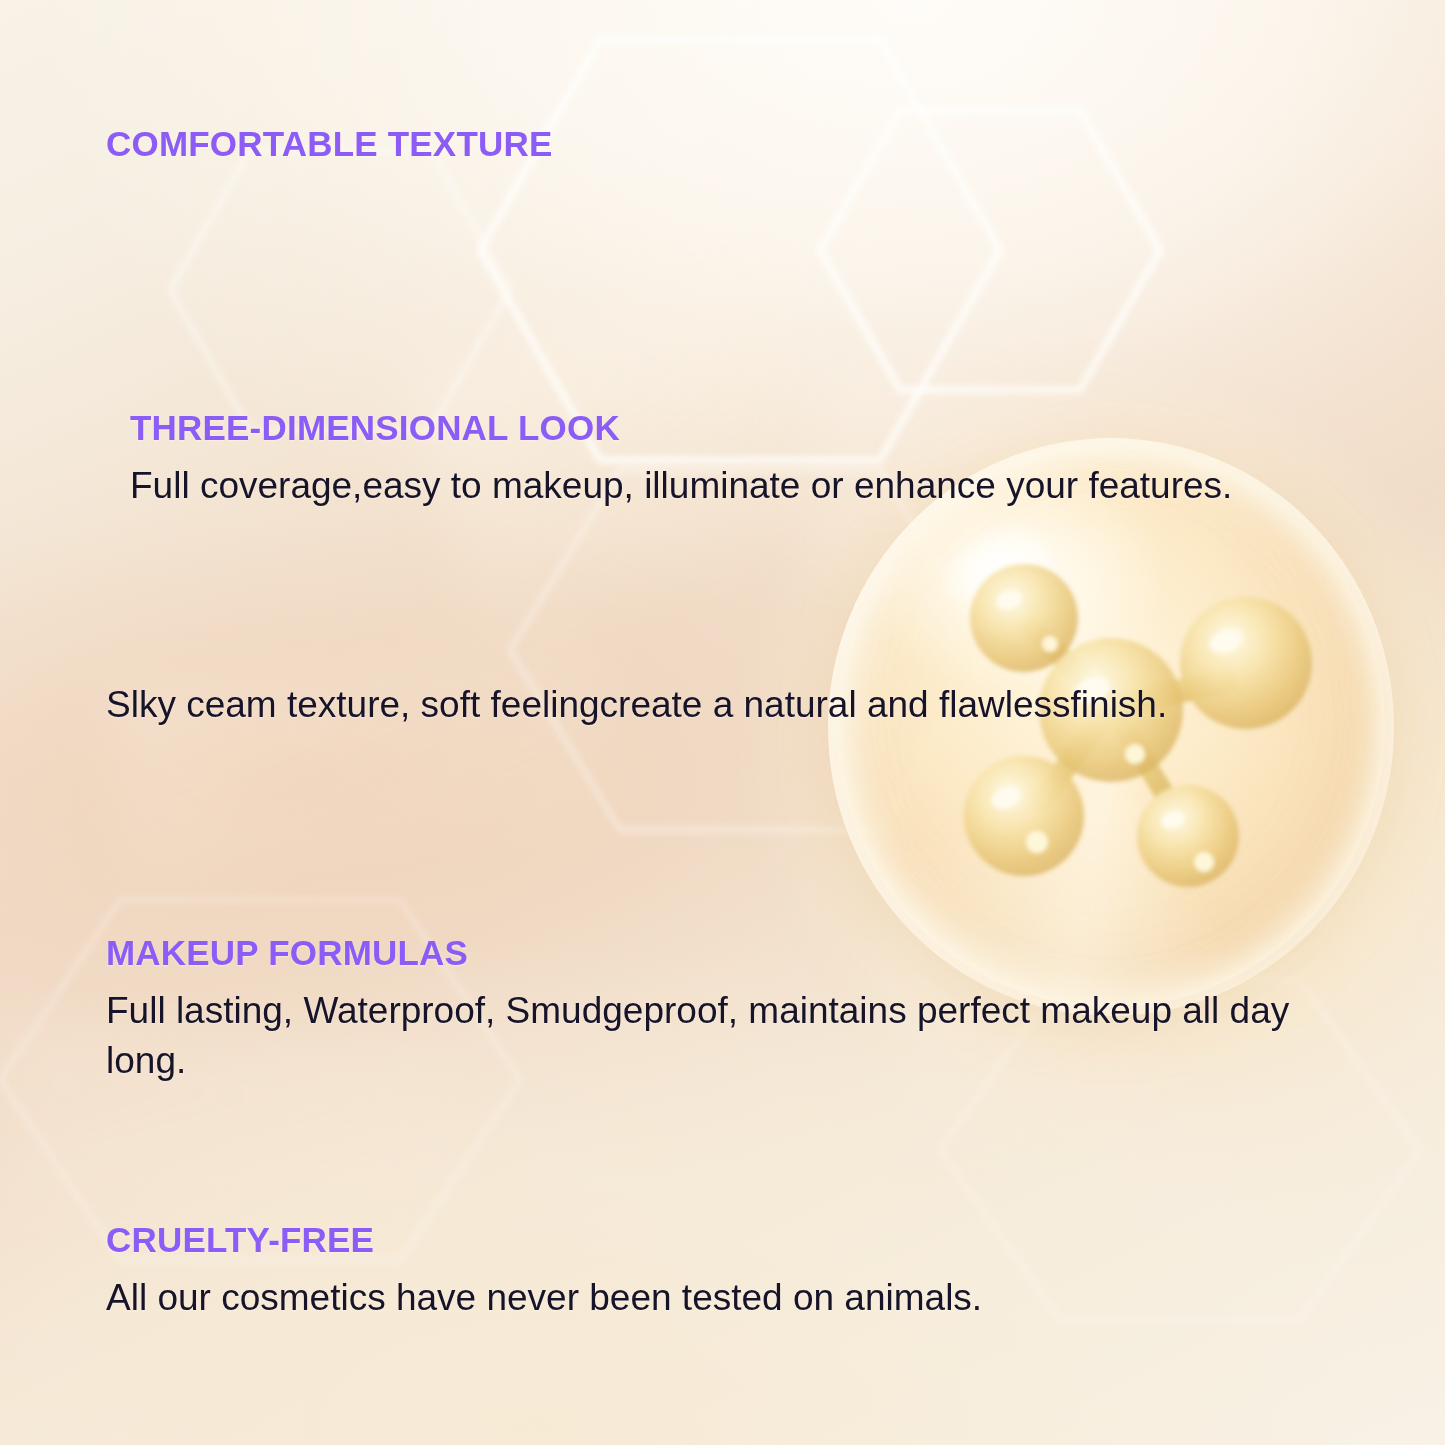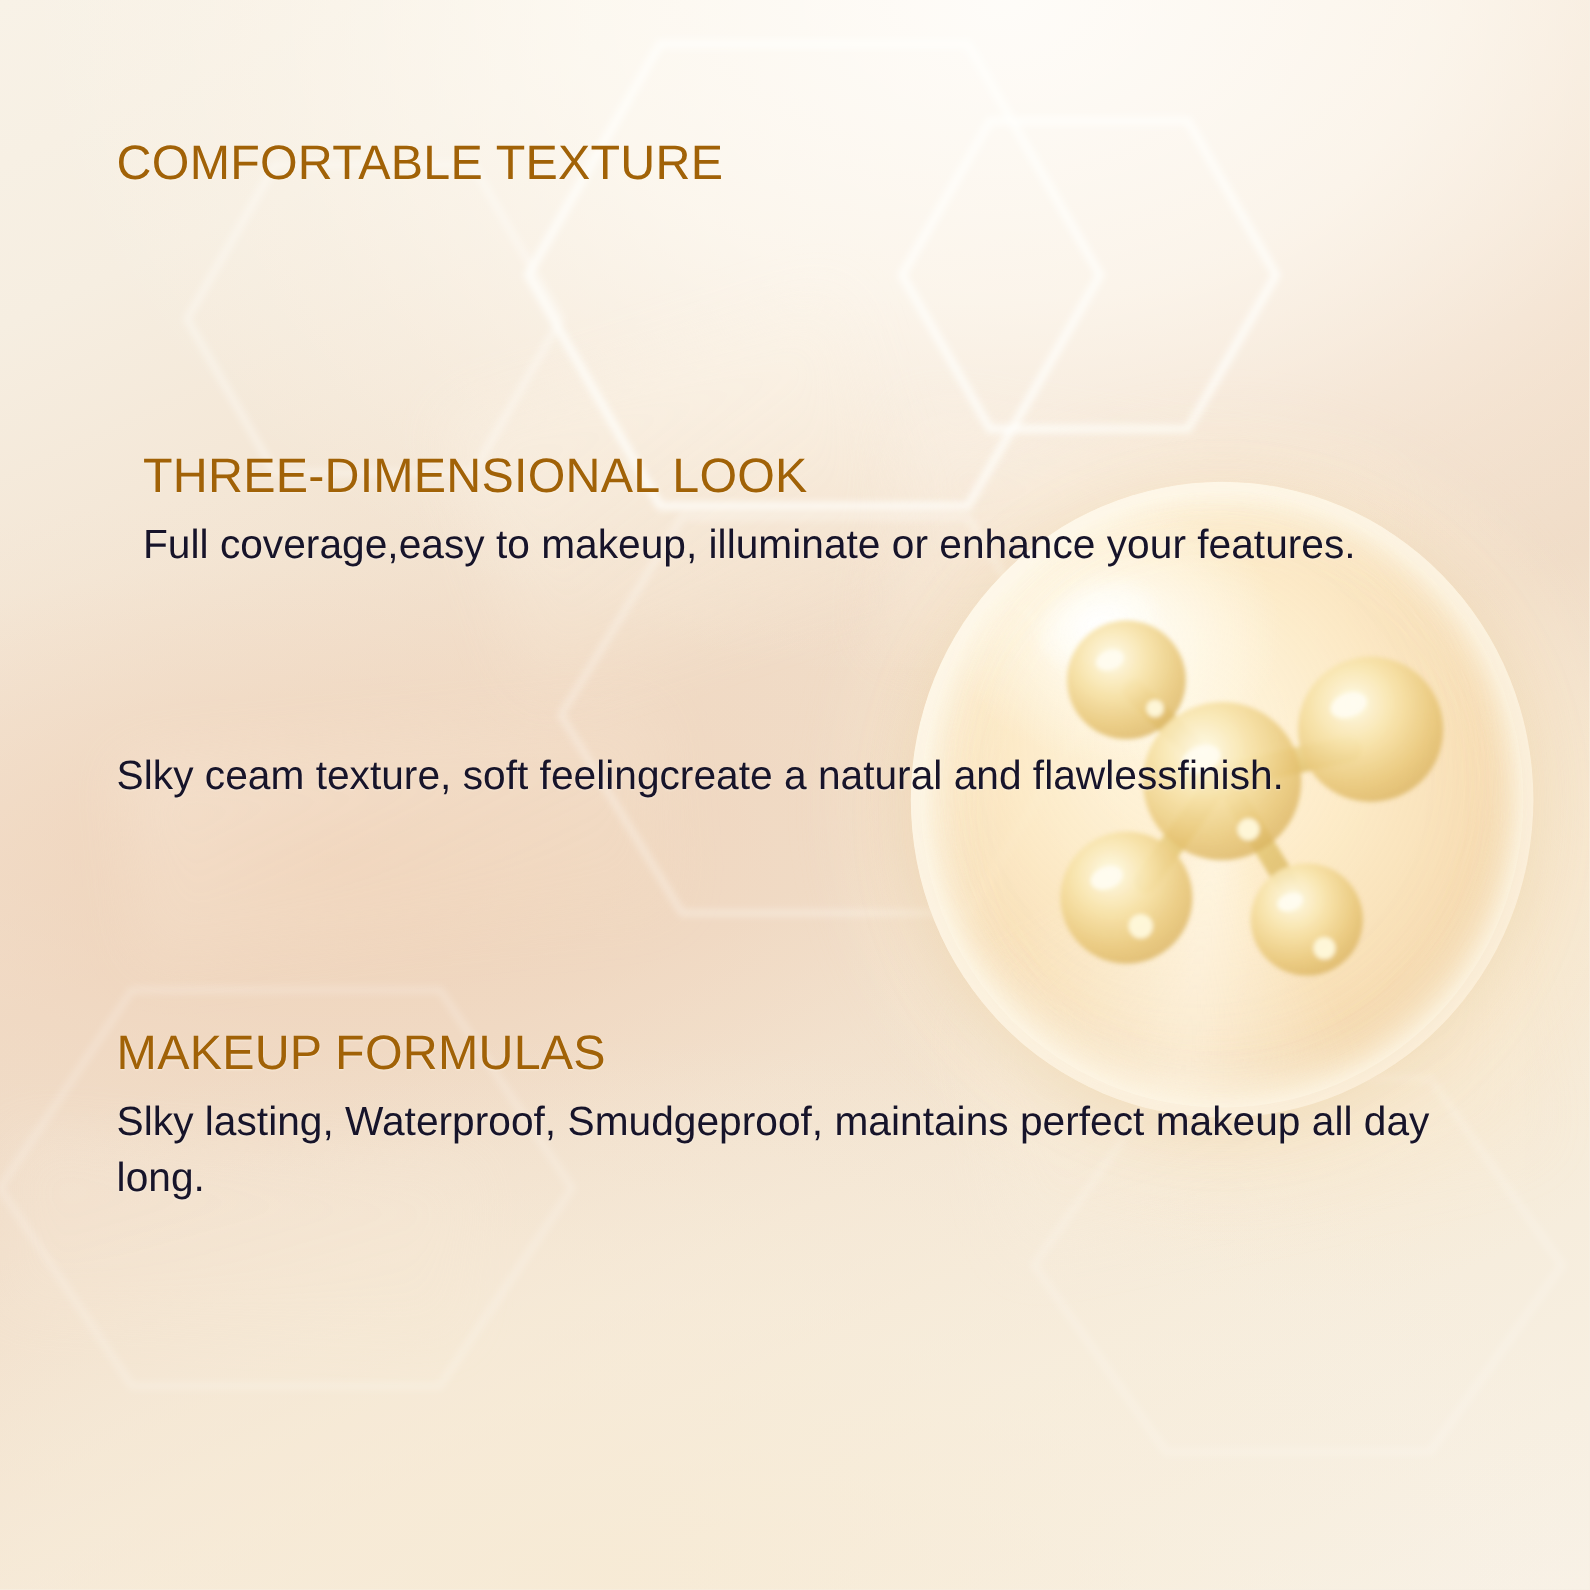--- a/index.html
+++ b/index.html
@@ -227,24 +227,24 @@
   }
 
   .feature {
     position: absolute;
     left: 106px;
     width: 1280px;
   }
 
   .feature-title {
     font-family: "Liberation Sans", sans-serif;
-    font-weight: normal;
-    font-size: 44px;
+    font-weight: bold;
+    font-size: 35px;
     letter-spacing: 0.2px;
-    color: #a16207;
+    color: #8b5cf6;
     line-height: 1.05;
     white-space: nowrap;
     text-shadow: 0 1px 2px rgba(255,250,238,0.55);
   }
 
   .feature-body {
     margin-top: 14px;
     font-family: "Liberation Sans", sans-serif;
     font-weight: normal;
     font-size: 37px;
@@ -374,18 +374,22 @@
       <div class="feature-title">THREE-DIMENSIONAL LOOK</div>
       <div class="feature-body">Full coverage,easy to makeup, illuminate or enhance your features.</div>
     </div>
 
     <div class="feature" id="feat-2">
       <div class="feature-body">Slky ceam texture, soft feelingcreate a natural and flawlessfinish.</div>
     </div>
 
     <div class="feature" id="feat-3">
       <div class="feature-title">MAKEUP FORMULAS</div>
-      <div class="feature-body">Slky lasting, Waterproof, Smudgeproof, maintains perfect makeup all day long.</div>
-    </div>
-
+      <div class="feature-body">Full lasting, Waterproof, Smudgeproof, maintains perfect makeup all day long.</div>
+    </div>
+
+    <div class="feature" id="feat-4">
+      <div class="feature-title">CRUELTY-FREE</div>
+      <div class="feature-body">All our cosmetics have never been tested on animals.</div>
+    </div>
 
   </div>
 </div>
 
 </body></html>

